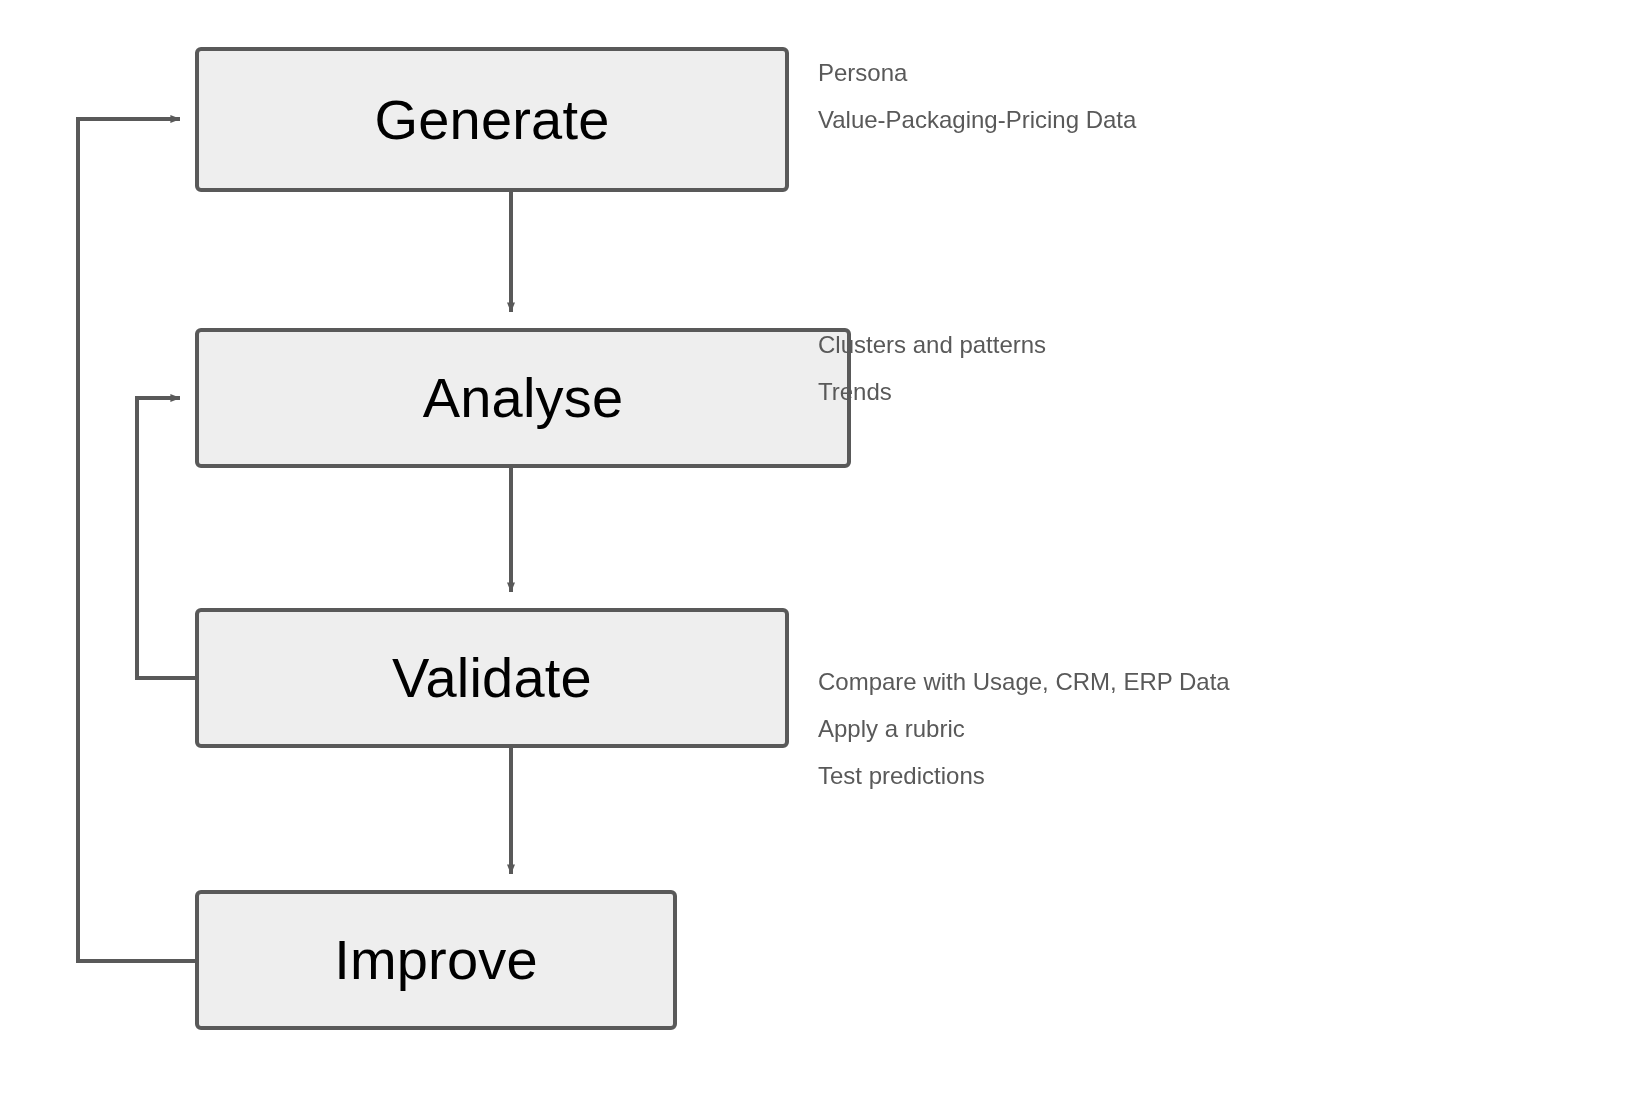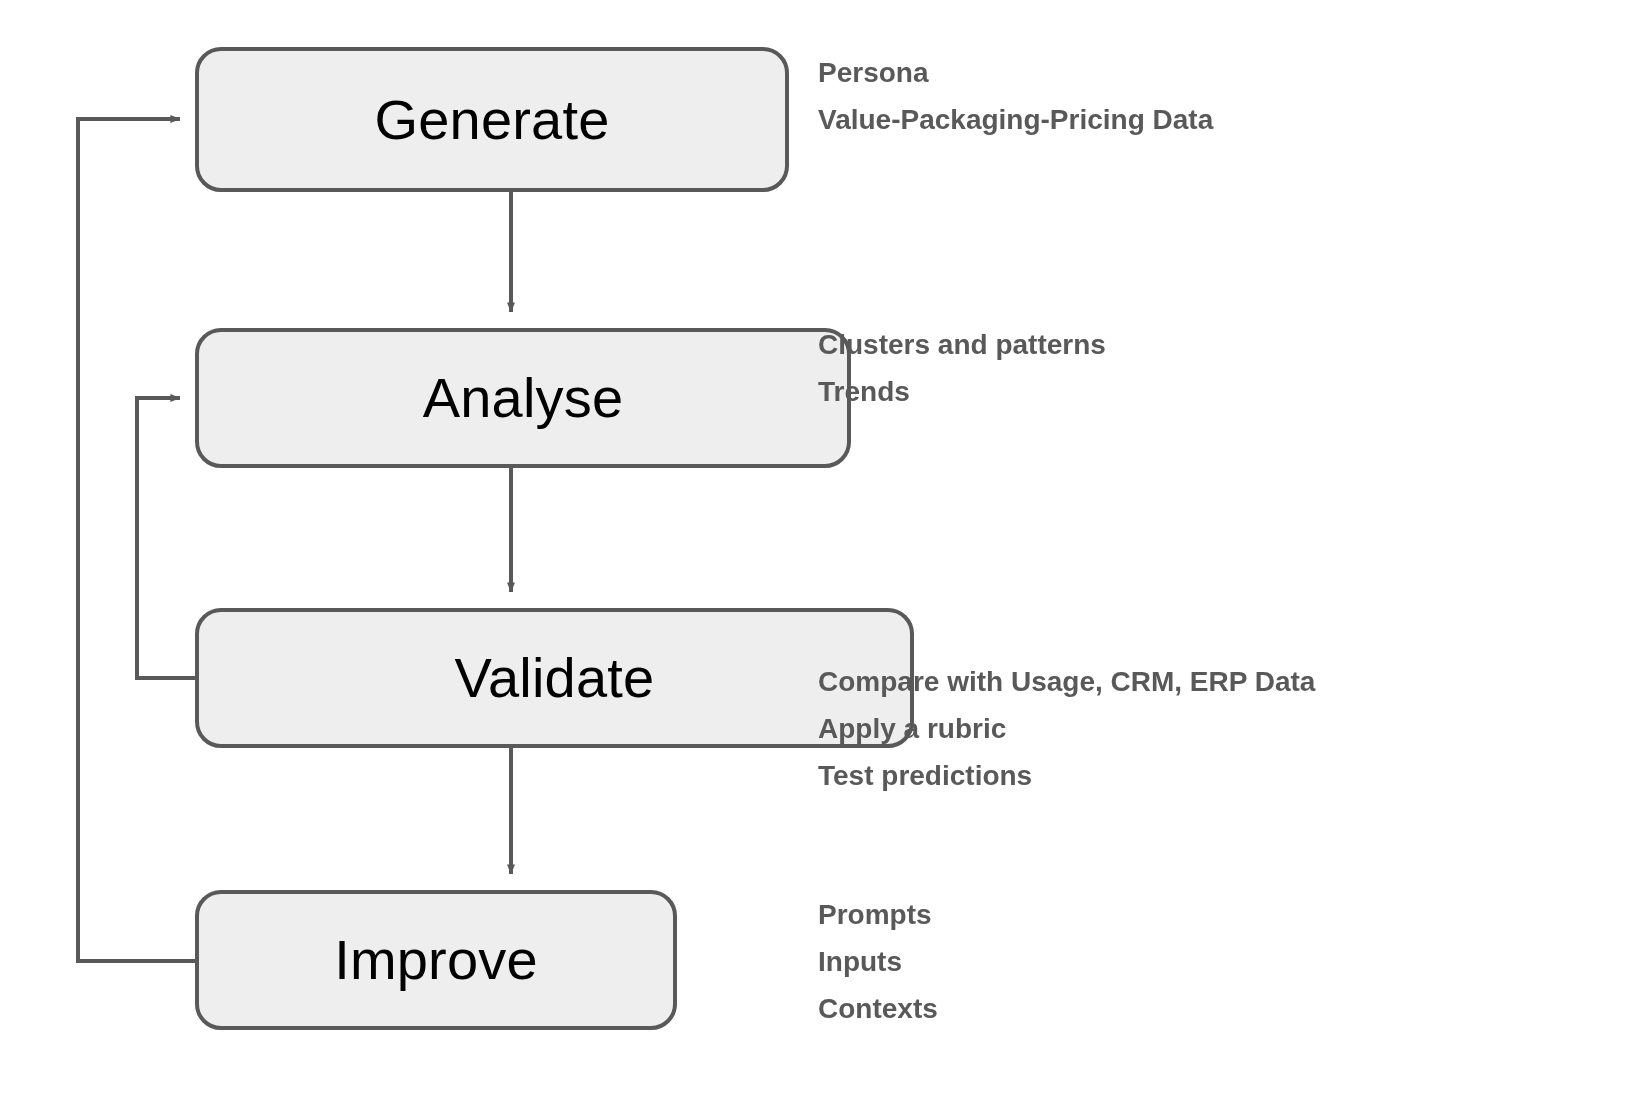--- a/index.html
+++ b/index.html
@@ -25,40 +25,39 @@
     top: 0;
     width: 1628px;
     height: 1116px;
     pointer-events: none;
   }
   .node {
     position: absolute;
     box-sizing: border-box;
     background: #eeeeee;
     border: 4px solid #595959;
-    border-radius: 26px;
+    border-radius: 6px;
     display: flex;
     align-items: center;
     justify-content: center;
   }
   .node-label {
     font-size: 56px;
     line-height: 1;
     color: #000000;
     font-weight: 400;
     letter-spacing: 0.2px;
     white-space: nowrap;
   }
   .annotation {
     position: absolute;
     color: #595959;
-    font-size: 28px;
+    font-size: 24px;
     line-height: 47px;
     white-space: nowrap;
-    font-weight: bold;
   }
   .annotation div {
     white-space: nowrap;
   }
 </style>
 </head>
 <body>
 
 <div id="canvas">
 
@@ -99,31 +98,26 @@
   </div>
 
   <div class="node" style="left:195px; top:328px; width:656px; height:140px;">
     <span class="node-label">Analyse</span>
   </div>
   <div class="annotation" style="left:818px; top:321px;">
     <div>Clusters and patterns</div>
     <div>Trends</div>
   </div>
 
-  <div class="node" style="left:195px; top:608px; width:719px; height:140px;">
+  <div class="node" style="left:195px; top:608px; width:594px; height:140px;">
     <span class="node-label">Validate</span>
   </div>
   <div class="annotation" style="left:818px; top:610px;margin-top:48px;">
     <div>Compare with Usage, CRM, ERP Data</div>
     <div>Apply a rubric</div>
     <div>Test predictions</div>
   </div>
 
   <div class="node" style="left:195px; top:890px; width:482px; height:140px;">
     <span class="node-label">Improve</span>
   </div>
-  <div class="annotation" style="left:818px; top:891px;">
-    <div>Prompts</div>
-    <div>Inputs</div>
-    <div>Contexts</div>
-  </div>
 
 </div>
 
 </body></html>

